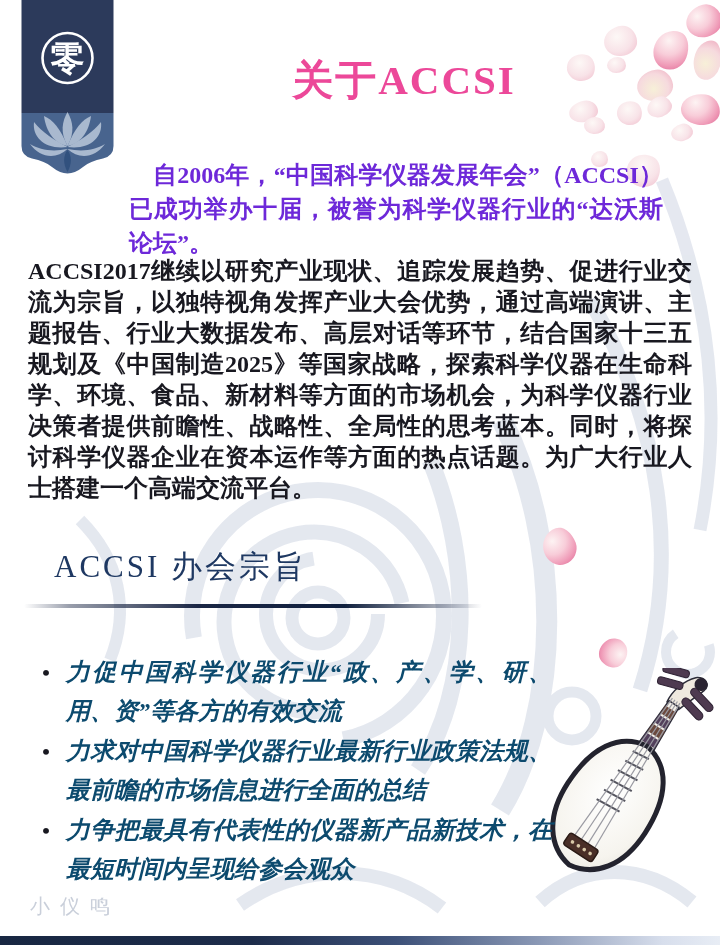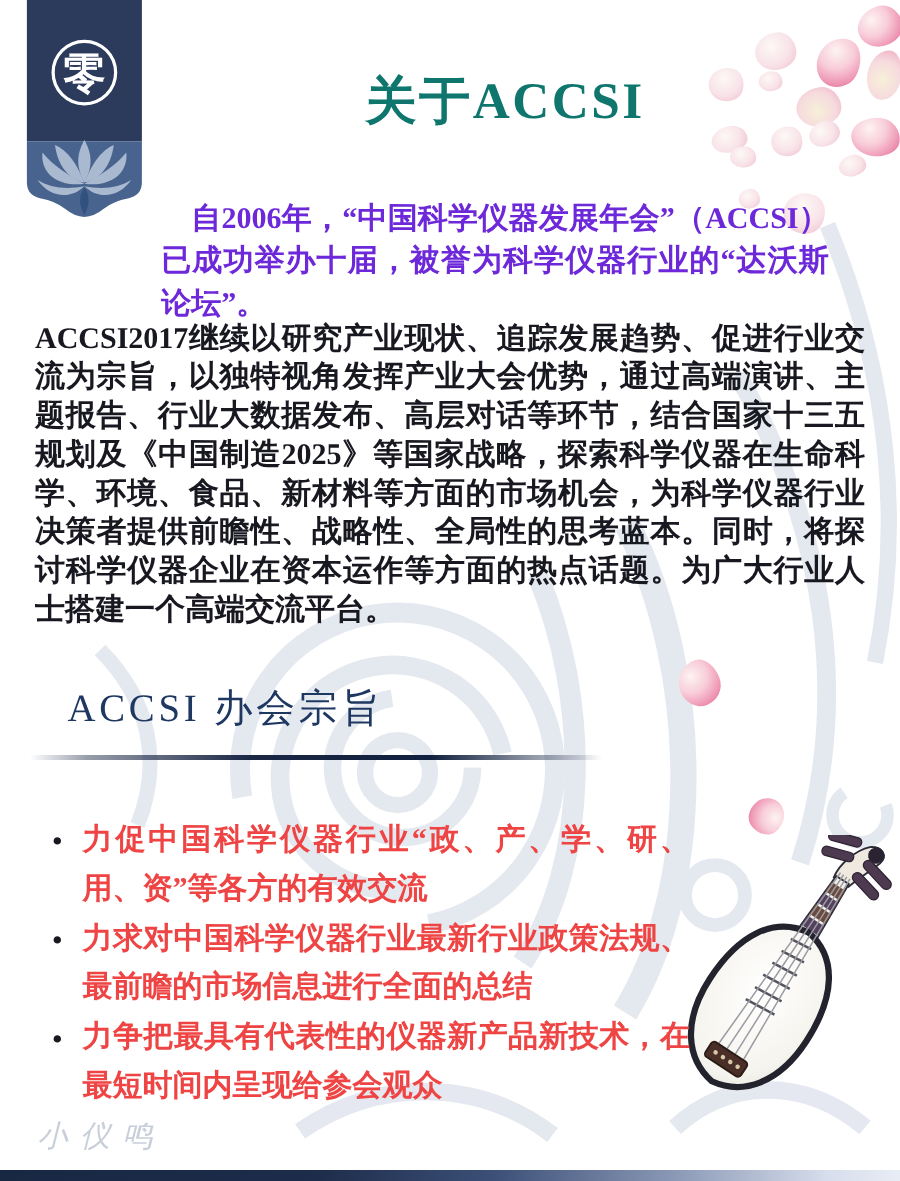--- a/index.html
+++ b/index.html
@@ -12,21 +12,21 @@
   
   .petal{position:absolute;z-index:2;}
   .petal.bright{background:radial-gradient(circle at 35% 30%, #fdf3f3 0%, #f8cdd9 40%, #ef9ab7 70%, #dd6492 100%);}
   .petal.pale{background:radial-gradient(circle at 40% 35%, #fdf8f6 0%, #f8e3e8 55%, #f0bccb 100%);}
   .petal.warm{background:radial-gradient(circle at 45% 60%, #f7f0d8 0%, #f6dade 55%, #eeaabf 100%);}
   
   .banner{position:absolute;left:20px;top:0;width:95px;height:182px;z-index:3;}
   
   .title{
     position:absolute;left:404px;top:26px;transform:translateX(-50%);
-    font-size:41px;font-weight:bold;color:#0f766e;letter-spacing:2px;white-space:nowrap;z-index:4;
+    font-size:41px;font-weight:bold;color:#ec4899;letter-spacing:2px;white-space:nowrap;z-index:4;
   }
   .intro{
     position:absolute;left:129px;top:158px;width:534px;margin:0;
     font-size:24px;line-height:34px;font-weight:bold;color:#6d28d9;
     text-align:justify;text-indent:24px;z-index:4;
   }
   .bodytext{
     position:absolute;left:28px;top:256px;width:664px;margin:0;
     font-size:24px;line-height:31px;font-weight:bold;color:#181820;
     text-align:justify;z-index:4;
@@ -40,31 +40,31 @@
     background:linear-gradient(90deg, rgba(27,39,69,0) 0%, rgba(27,39,69,0.45) 10%,
       #1b2745 38%, #10203e 70%, rgba(27,39,69,0.35) 92%, rgba(27,39,69,0) 100%);
     border-radius:2px;
   }
   .bullets{
     position:absolute;left:40px;top:653px;width:512px;margin:0;padding:0;
     list-style:none;z-index:4;
   }
   .bullets li{
     position:relative;padding-left:26px;margin:0 0 1px 0;
-    font-size:24px;line-height:39px;font-weight:bold;color:#ef4444;text-align:justify;
+    font-size:24px;line-height:39px;font-weight:bold;color:#0c4a6e;text-align:justify;font-style:italic;
   }
   .bullets li::before{
     content:"\2022";position:absolute;left:2px;top:0;font-size:22px;color:#181820;
   }
   
   .pipa{position:absolute;left:532px;top:668px;width:190px;height:240px;z-index:3;}
   
   .signature{
     position:absolute;left:30px;top:893px;z-index:4;
-    font-size:24px;color:#c9cfda;letter-spacing:10px;font-style:italic;white-space:nowrap;
+    font-size:20px;color:#c9cfda;letter-spacing:10px;white-space:nowrap;
   }
   .footer-bar{
     position:absolute;left:0;bottom:0;width:720px;height:9px;z-index:5;
     background:linear-gradient(90deg,#182742 0%,#1d2c4a 35%,#3c5078 55%,#8b99b6 75%,#d7deec 92%,#e8edf5 100%);
   }
 </style>
 </head>
 <body>
 
 <div class="page">

